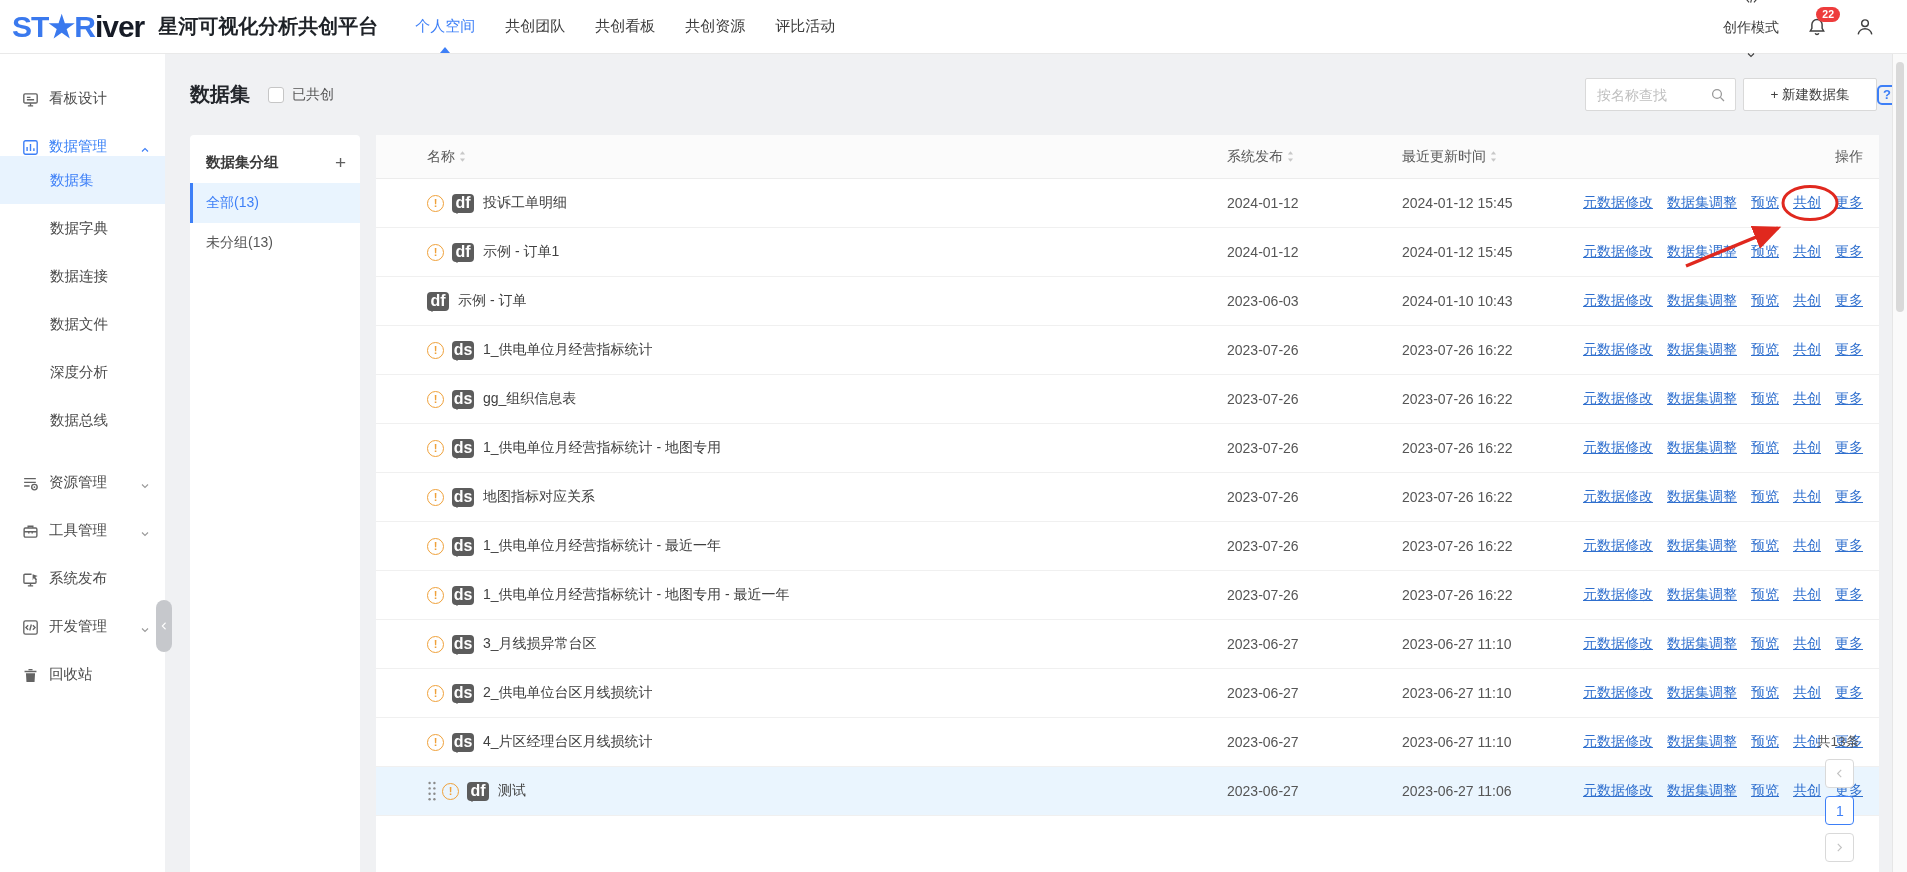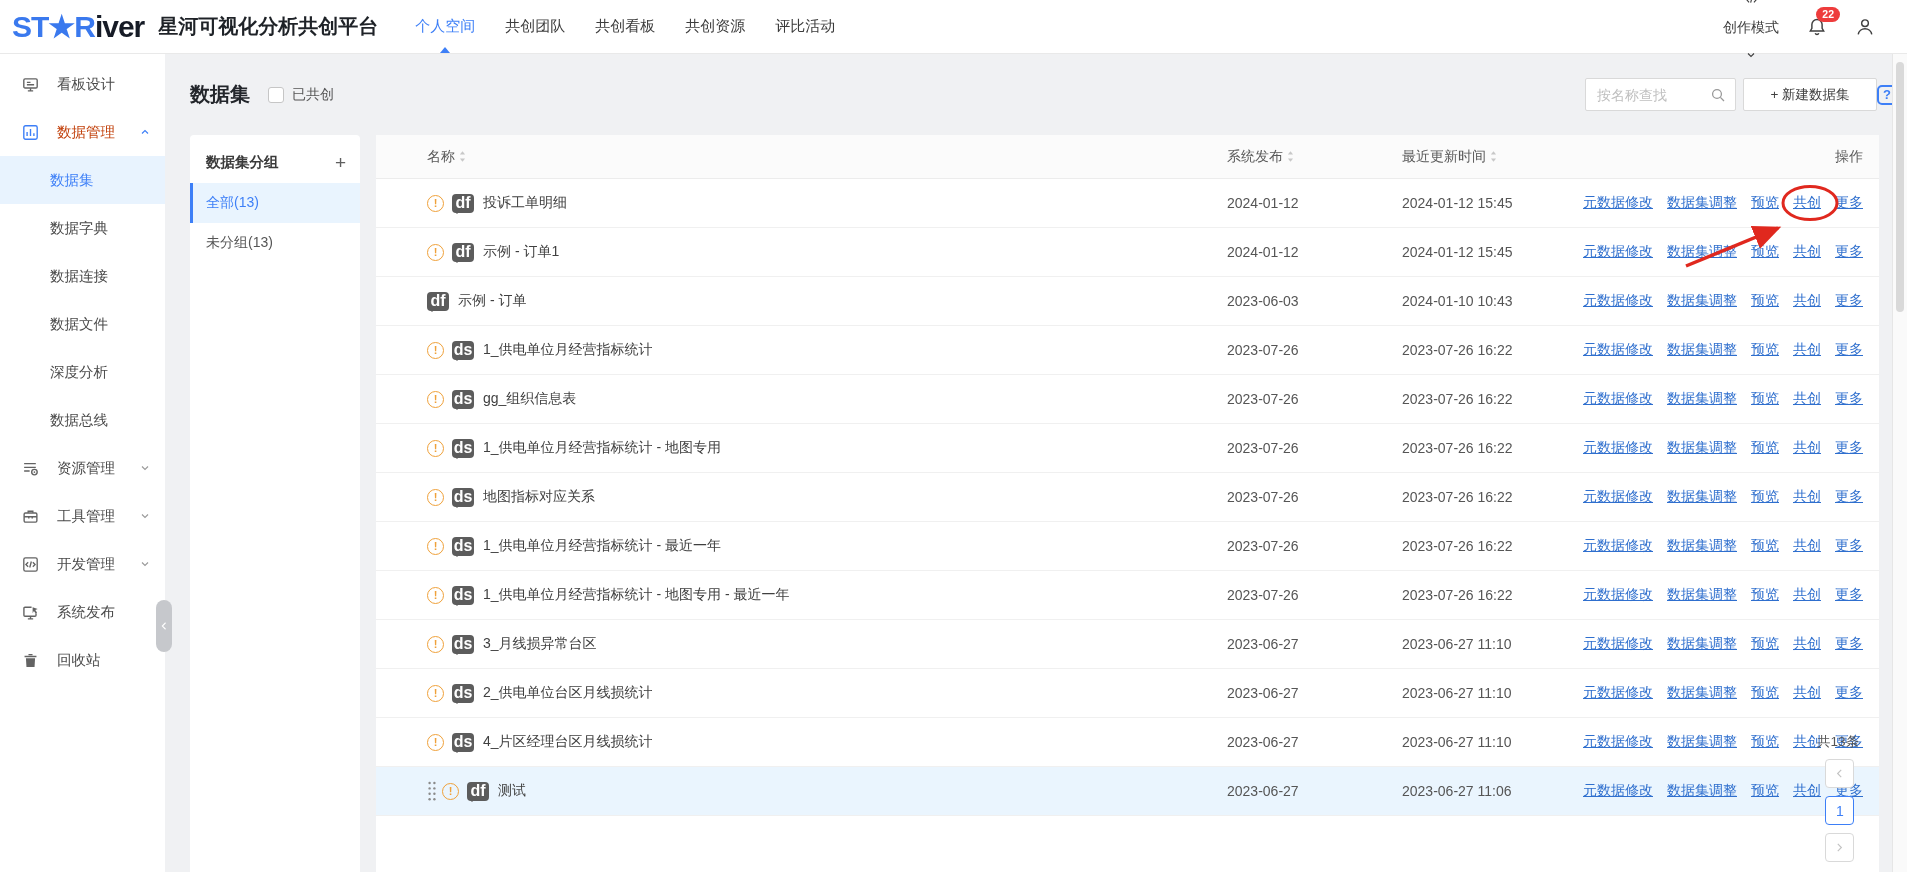--- a/index.html
+++ b/index.html
@@ -38,23 +38,23 @@
   .bell-wrap { position:relative; cursor:pointer; }
   .bell-wrap .ic svg { width:20px; height:20px; }
   .nbadge {
     position:absolute; top:-10px; right:-13px; background:#ee3c3c; color:#fff;
     font-size:10.5px; line-height:1; padding:2.5px 6px; border-radius:9px; font-weight:700;
   }
   .user-btn { cursor:pointer; } .user-btn .ic svg { width:20px; height:20px; }
 
   
   .sidebar { position:absolute; top:54px; left:0; width:165px; bottom:0; background:#fff; padding-top:6px; z-index:10; }
-  .side-item { height:48px; display:flex; align-items:center; gap:18px; padding:0 14px 0 22px; font-size:14.5px; color:#4a4a4a; cursor:pointer; }
+  .side-item { height:48px; display:flex; align-items:flex-end; gap:10px; padding:0 14px 0 22px; font-size:14.5px; color:#4a4a4a; cursor:pointer; }
   .side-item .ic { color:#636363; } .side-item .ic svg { width:17px; height:17px; }
-  .side-item.active { color:#c2410c; } .side-item.active .ic { color:#3d7ff7; }
+  .side-item.active { color:#3b82f6; } .side-item.active .ic { color:#3d7ff7; }
   .side-item .caret { margin-left:auto; color:#9a9a9a; } .side-item .caret svg { width:12px; height:12px; }
   .side-sub { height:48px; display:flex; align-items:center; padding-left:50px; font-size:14.5px; color:#4a4a4a; cursor:pointer; }
   .side-sub.selected { background:#e8f3fe; color:#3d7ff7; }
   .collapse-handle {
     position:absolute; left:156px; top:600px; width:16px; height:52px; background:#c6c8cc;
     border-radius:8px; display:flex; align-items:center; justify-content:center; color:#fff; z-index:12; cursor:pointer;
   }
   .collapse-handle svg { width:10px; height:10px; }
 
   
@@ -224,44 +224,44 @@
       <span class="lbl">工具管理</span>
       <span class="ic caret">
         <svg viewBox="0 0 16 16">
           <path d="M4 6l4 4 4-4" fill="none" stroke="currentColor" stroke-width="1.5"></path>
         </svg>
       </span>
     </div>
     <div class="side-item">
       <span class="ic">
         <svg viewBox="0 0 16 16">
-          <g fill="none" stroke="currentColor" stroke-width="1.25">
-            <rect x="1.7" y="1.7" width="12.6" height="12.6" rx="1.6"></rect>
-            <path d="M5.8 5.9L3.7 8l2.1 2.1M10.2 5.9L12.3 8l-2.1 2.1M8.8 5.2l-1.5 5.6"></path>
-          </g>
-        </svg>
-      </span>
-      <span class="lbl">开发管理</span>
-      <span class="ic caret">
-        <svg viewBox="0 0 16 16">
-          <path d="M4 6l4 4 4-4" fill="none" stroke="currentColor" stroke-width="1.5"></path>
-        </svg>
-      </span>
-    </div>
-    <div class="side-item">
-      <span class="ic">
-        <svg viewBox="0 0 16 16">
           <g fill="none" stroke="currentColor" stroke-width="1.3">
             <path d="M13.2 8.8v1.7a1 1 0 0 1-1 1H2.8a1 1 0 0 1-1-1V4a1 1 0 0 1 1-1H9"></path>
             <path d="M5.5 14h5M8 11.5V14"></path>
           </g>
           <path d="M10 3l4.8 1.8-2.3.8 1.7 2.3-1.3 1-1.7-2.4-1.2 2.1z" fill="currentColor"></path>
         </svg>
       </span>
       <span class="lbl">系统发布</span>
+    </div>
+    <div class="side-item">
+      <span class="ic">
+        <svg viewBox="0 0 16 16">
+          <g fill="none" stroke="currentColor" stroke-width="1.25">
+            <rect x="1.7" y="1.7" width="12.6" height="12.6" rx="1.6"></rect>
+            <path d="M5.8 5.9L3.7 8l2.1 2.1M10.2 5.9L12.3 8l-2.1 2.1M8.8 5.2l-1.5 5.6"></path>
+          </g>
+        </svg>
+      </span>
+      <span class="lbl">开发管理</span>
+      <span class="ic caret">
+        <svg viewBox="0 0 16 16">
+          <path d="M4 6l4 4 4-4" fill="none" stroke="currentColor" stroke-width="1.5"></path>
+        </svg>
+      </span>
     </div>
     <div class="side-item">
       <span class="ic">
         <svg viewBox="0 0 16 16">
           <path d="M6.1 1.8h3.8V3H6.1zM2.4 3.6h11.2V5H2.4zM3.7 5.9h8.6l-.5 8.3H4.2z" fill="currentColor"></path>
         </svg>
       </span>
       <span class="lbl">回收站</span>
     </div>
   </div>

